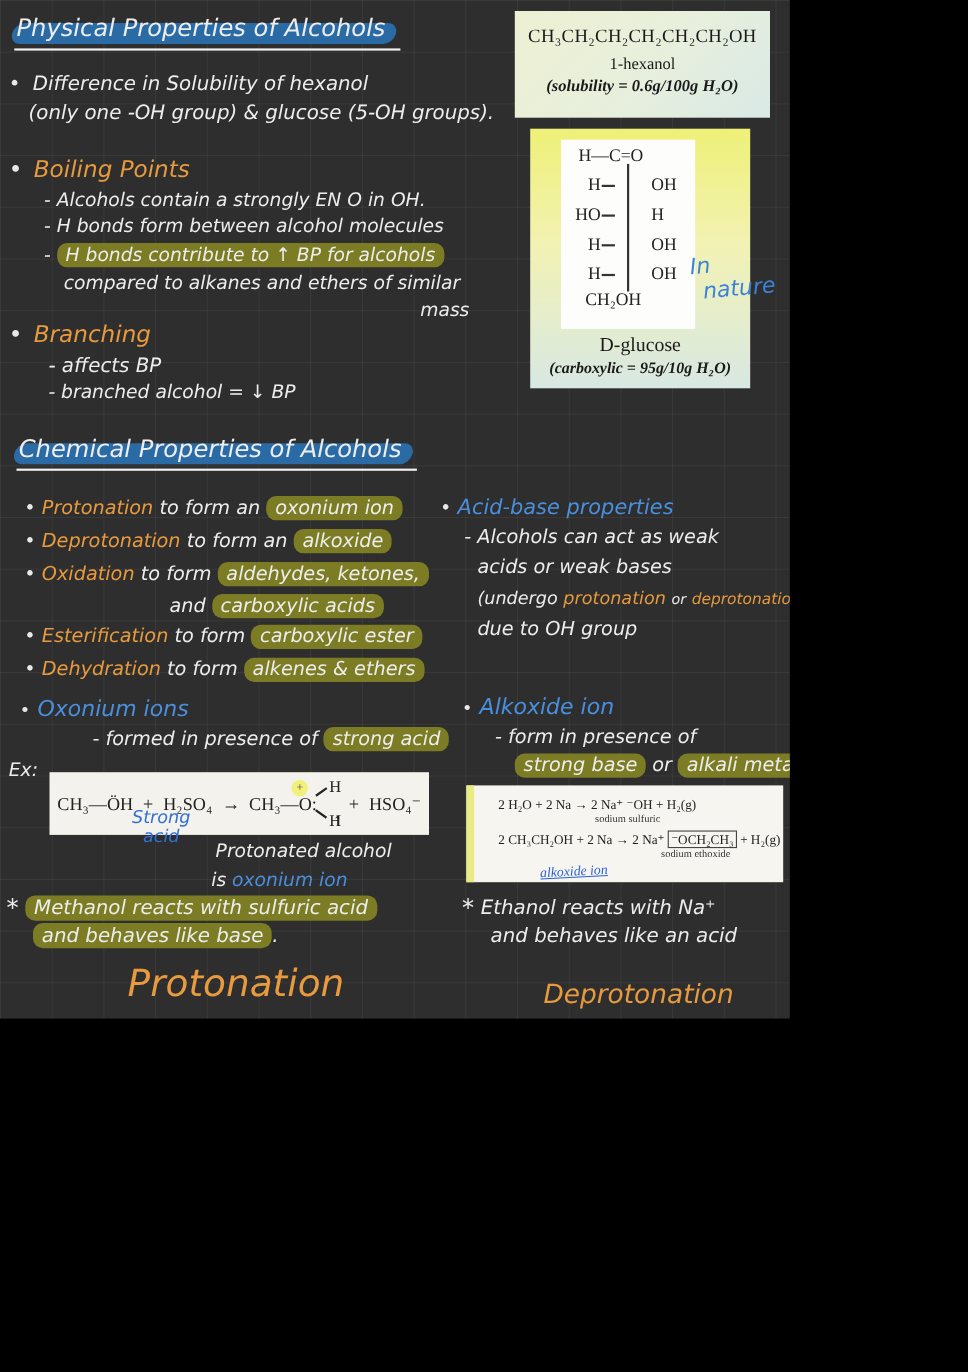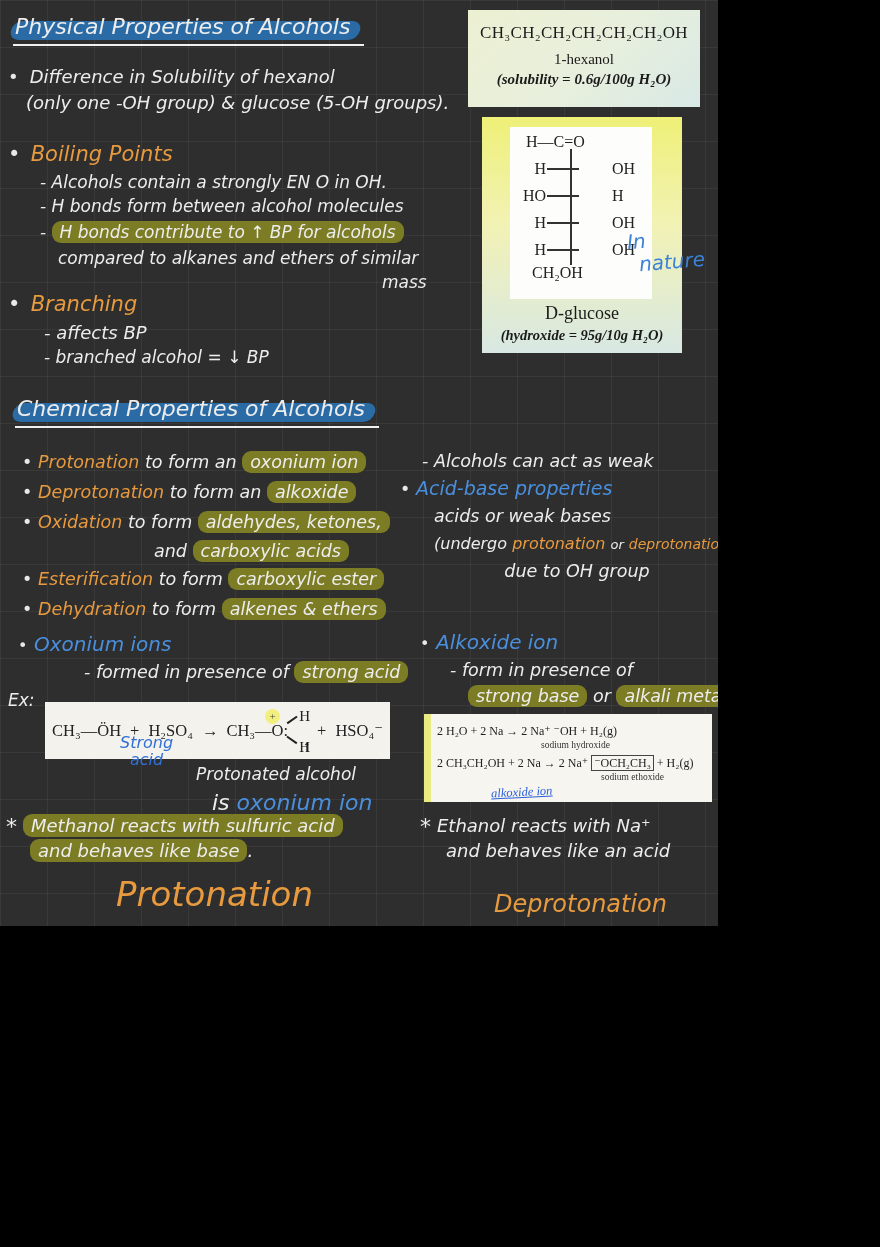--- a/index.html
+++ b/index.html
@@ -26,21 +26,21 @@
   .bullet{display:inline-block;width:16px;color:#e8e8e8;font-style:normal;}
   
   .card{position:absolute;color:#1a1a1a;font-family:"Liberation Serif","DejaVu Serif",serif;text-align:center;}
   .hexanol-card{left:468px;top:10px;width:232px;height:97px;
         background:linear-gradient(135deg,#edf0d2 0%,#e7efdd 55%,#d9e9e6 100%);}
   .hexanol-formula{margin-top:13px;font-size:17px;letter-spacing:0.3px;}
   .hexanol-name{margin-top:8px;font-size:15px;}
   .hexanol-sol{margin-top:3px;font-size:15px;font-style:italic;font-weight:bold;}
   .glucose-card{left:482px;top:117px;width:200px;height:236px;
         background:linear-gradient(180deg,#eef077 0%,#f2f2b4 45%,#d8e8e3 100%);}
-  .fischer-box{position:absolute;left:28px;top:10px;width:142px;height:172px;background:#fdfdfb;
+  .fischer-box{position:absolute;left:28px;top:10px;width:122px;height:172px;background:#fdfdfb;
         font-size:16px;color:#222;}
   .f-vline{position:absolute;left:60px;top:22px;width:2px;height:116px;background:#333;}
   .f-top{position:relative;text-align:left;padding:6px 0 0 16px;height:22px;}
   .f-row{position:relative;display:flex;align-items:center;height:27px;padding:0 6px;}
   .f-row .fl{width:30px;text-align:right;}
   .f-row .fr{width:34px;text-align:left;margin-left:32px;}
   .f-row .fbond{flex:1;height:2px;background:#333;margin:0 1px;}
   .f-bottom{position:relative;text-align:left;padding-left:22px;height:24px;margin-top:1px;}
   .glucose-name{position:absolute;left:0;right:0;top:186px;font-size:18px;}
   .glucose-sol{position:absolute;left:-4px;right:-4px;top:210px;font-size:14.5px;font-style:italic;font-weight:bold;}
@@ -64,21 +64,21 @@
   .oxo .htop{position:absolute;right:-2px;top:-13px;font-size:15px;}
   .oxo .hbot{position:absolute;right:-2px;bottom:-15px;font-size:15px;}
   .oxo .bond-t{position:absolute;right:10px;top:-2px;width:12px;height:1.6px;background:#222;transform:rotate(-35deg);}
   .oxo .bond-b{position:absolute;right:10px;bottom:0px;width:12px;height:1.6px;background:#222;transform:rotate(35deg);}
   .up-arrow{position:absolute;left:258px;top:36px;color:#111;font-size:15px;font-style:normal;}
   .strong-acid{position:absolute;left:120px;top:734px;color:#2f6fd6;font-size:16px;font-style:italic;
                line-height:17px;text-align:center;z-index:3;}
   .eq-box2{position:absolute;left:424px;top:714px;width:288px;height:88px;background:#f6f5f0;
            border-left:7px solid #e9ec82;color:#222;font-family:"Liberation Serif","DejaVu Serif",serif;
            font-size:12px;padding-top:10px;box-sizing:border-box;}
-  .eq2-line{white-space:nowrap;padding-left:6px;}
+  .eq2-line{white-space:nowrap;padding-left:22px;}
   .eq2-sub{font-size:9.5px;color:#333;}
   .sub1{padding-left:110px;margin:1px 0 6px 0;}
   .sub2{padding-left:170px;margin-top:1px;}
   .boxed{border:1px solid #444;padding:0 2px;}
   .alk-annot{position:absolute;left:60px;bottom:2px;color:#2b5fd9;font-style:italic;font-size:12.5px;
              text-decoration:underline;transform:rotate(-3deg);}
   .big-label{position:absolute;font-style:italic;color:#e89a3e;}
   .star{font-style:normal;font-size:22px;vertical-align:-2px;padding-right:6px;}
 </style>
 </head>
@@ -157,21 +157,21 @@
             <span class="fr">OH</span>
       </div>
       <div class="f-row">
         <span class="fl">H</span>
             <span class="fbond"></span>
             <span class="fr">OH</span>
       </div>
       <div class="f-bottom">CH₂OH</div>
     </div>
     <div class="glucose-name">D-glucose</div>
-    <div class="glucose-sol">(hydroxide = 95g/10g H₂O)</div>
+    <div class="glucose-sol">(carboxylic = 95g/10g H₂O)</div>
   </div>
   <div class="in-nature">
     <span>In</span>
     <span class="n2">nature</span>
   </div>
 
   <div class="title-wrap" style="left:15px;top:394px;">
     <span class="title-hl-bar"></span>
     <span class="title-text hw">Chemical Properties of Alcohols</span>
   </div>
@@ -196,36 +196,36 @@
       <span class="bullet">•</span><span class="orange">Esterification</span>
       <span>to form</span> <span class="hl">carboxylic ester</span>
     </div>
     <div class="chem-item line">
       <span class="bullet">•</span><span class="orange">Dehydration</span>
       <span>to form</span> <span class="hl">alkenes &amp; ethers</span>
     </div>
   </div>
 
   <div class="acid-base hw">
+    <div class="line">
+      <span class="bullet">•</span><span class="blue" style="font-size:19px;">Acid-base properties</span>
+    </div>
     <div class="line indent">
       <span>-</span> <span>Alcohols can act as weak</span>
-    </div>
-    <div class="line">
-      <span class="bullet">•</span><span class="blue" style="font-size:19px;">Acid-base properties</span>
     </div>
     <div class="line indent" style="padding-left:34px;">
       <span>acids or weak bases</span>
     </div>
     <div class="line indent" style="padding-left:34px;font-size:16px;">
       <span>(undergo</span>
       <span class="orange">protonation</span>
       <span style="font-size:13px;">or</span>
       <span class="orange" style="font-size:14px;">deprotonation</span>
     </div>
-    <div class="line indent" style="padding-left:34px;text-align:center;">
+    <div class="line indent" style="padding-left:34px;">
       <span>due to OH group</span>
     </div>
   </div>
 
   <div class="abs line" style="left:18px;top:632px;">
     <span class="bullet">•</span><span class="blue hw sec-head">Oxonium ions</span>
   </div>
   <div class="abs hw line" style="left:48px;top:662px;font-size:17.5px;margin-left:36px;">
     <span>-</span> <span>formed in presence of</span>
     <span class="hl">strong acid</span>
@@ -253,21 +253,21 @@
   </div>
 
   <div class="strong-acid">
     <span>Strong</span><br>
     <span>acid</span>
   </div>
 
   <div class="abs hw line" style="left:196px;top:764px;font-size:17px;">
     <span>Protonated alcohol</span>
   </div>
-  <div class="abs hw line" style="left:212px;top:790px;font-size:22px;">
+  <div class="abs hw line" style="left:192px;top:790px;font-size:17px;">
     <span>is</span>
     <span class="blue">oxonium ion</span>
   </div>
 
   <div class="abs hw line" style="left:6px;top:814px;font-size:18px;">
     <span class="star">*</span><span class="hl">Methanol reacts with sulfuric acid</span>
   </div>
   <div class="abs hw line" style="left:30px;top:840px;font-size:18px;">
     <span class="hl">and behaves like base</span><span>.</span>
   </div>
@@ -281,21 +281,21 @@
     <span>-</span> <span>form in presence of</span>
   </div>
   <div class="abs hw line" style="left:468px;top:686px;font-size:17.5px;">
     <span class="hl">strong base</span>
     <span>or</span>
     <span class="hl">alkali metal</span>
   </div>
 
   <div class="eq-box2">
     <div class="eq2-line">2 H₂O  +  2 Na  →  2 Na⁺ ⁻OH  +  H₂(g)</div>
-    <div class="eq2-sub sub1">sodium hydroxide</div>
+    <div class="eq2-sub sub1">sodium sulfuric</div>
     <div class="eq2-line">
       <span>2 CH₃CH₂OH  +  2 Na  →  2 Na⁺</span>
       <span class="boxed">⁻OCH₂CH₃</span>
       <span>+  H₂(g)</span>
     </div>
     <div class="eq2-sub sub2">sodium ethoxide</div>
     <div class="alk-annot">alkoxide ion</div>
   </div>
 
   <div class="abs hw line" style="left:420px;top:814px;font-size:18px;">

